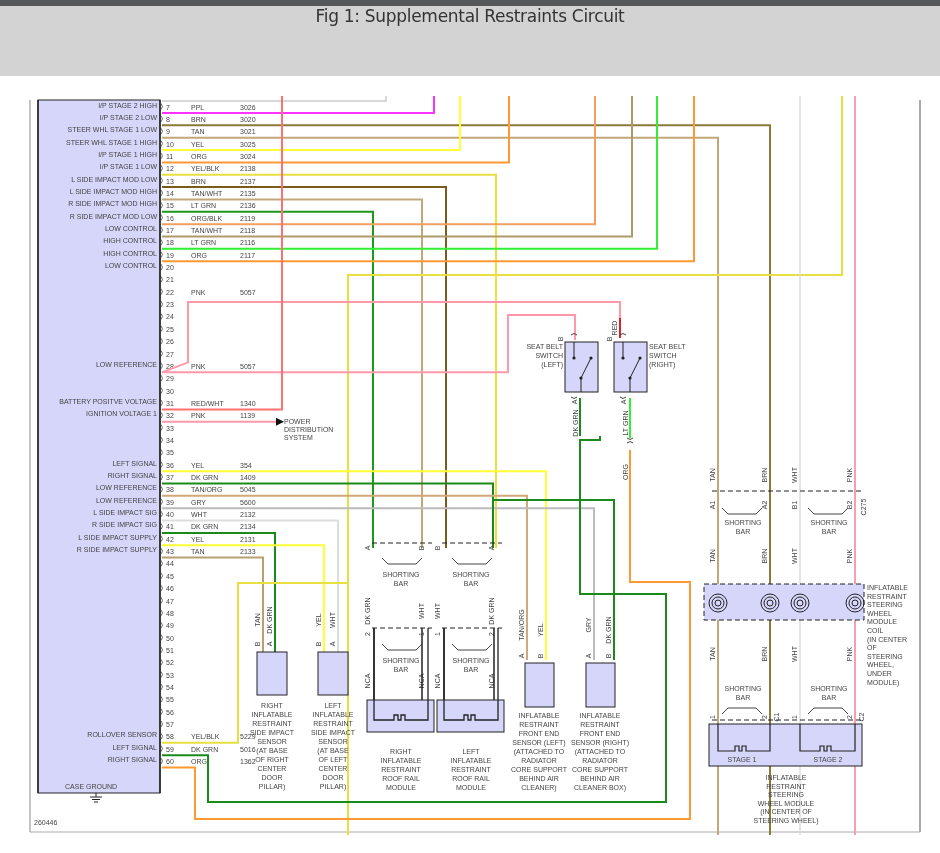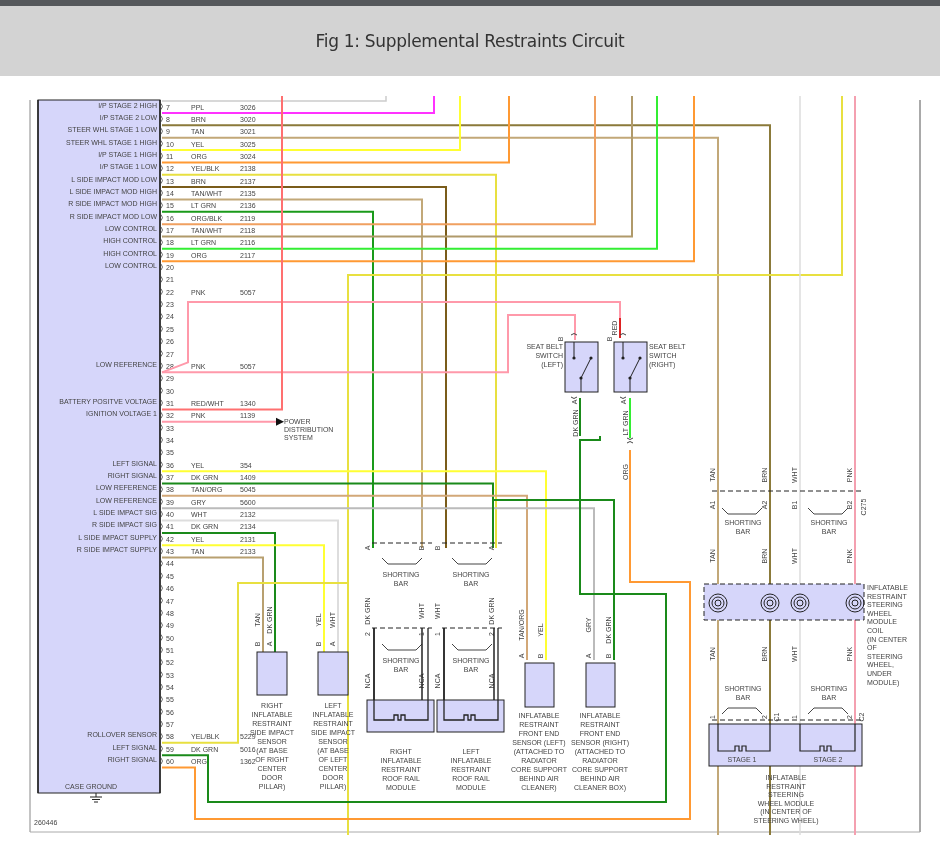--- a/index.html
+++ b/index.html
@@ -1,18 +1,18 @@
 <!DOCTYPE html>
 <html><head>
 <meta charset="utf-8">
 <style>
   html,body{margin:0;padding:0;background:#fff;}
   body{width:940px;height:853px;position:relative;overflow:hidden;font-family:"Liberation Sans",sans-serif;}
   .topbar{position:absolute;left:0;top:0;width:940px;height:6px;background:#55585b;}
-  .header{position:absolute;left:0;top:6px;width:940px;height:70px;background:#d3d3d3;display:flex;align-items:center;justify-content:center;}
+  .header{position:absolute;left:0;top:6px;width:940px;height:70px;background:#d3d3d3;display:flex;justify-content:center;}
   .header h1{margin:0;font-family:"DejaVu Sans",sans-serif;font-weight:normal;font-size:17px;color:#333;letter-spacing:-0.3px;}
   svg{position:absolute;left:0;top:0;}
   .t{font-family:"Liberation Sans",sans-serif;font-size:7px;fill:#444;}
 </style>
 </head>
 <body>
 
 <div class="topbar"></div>
 <div class="header">
   <h1>Fig 1: Supplemental Restraints Circuit</h1>

